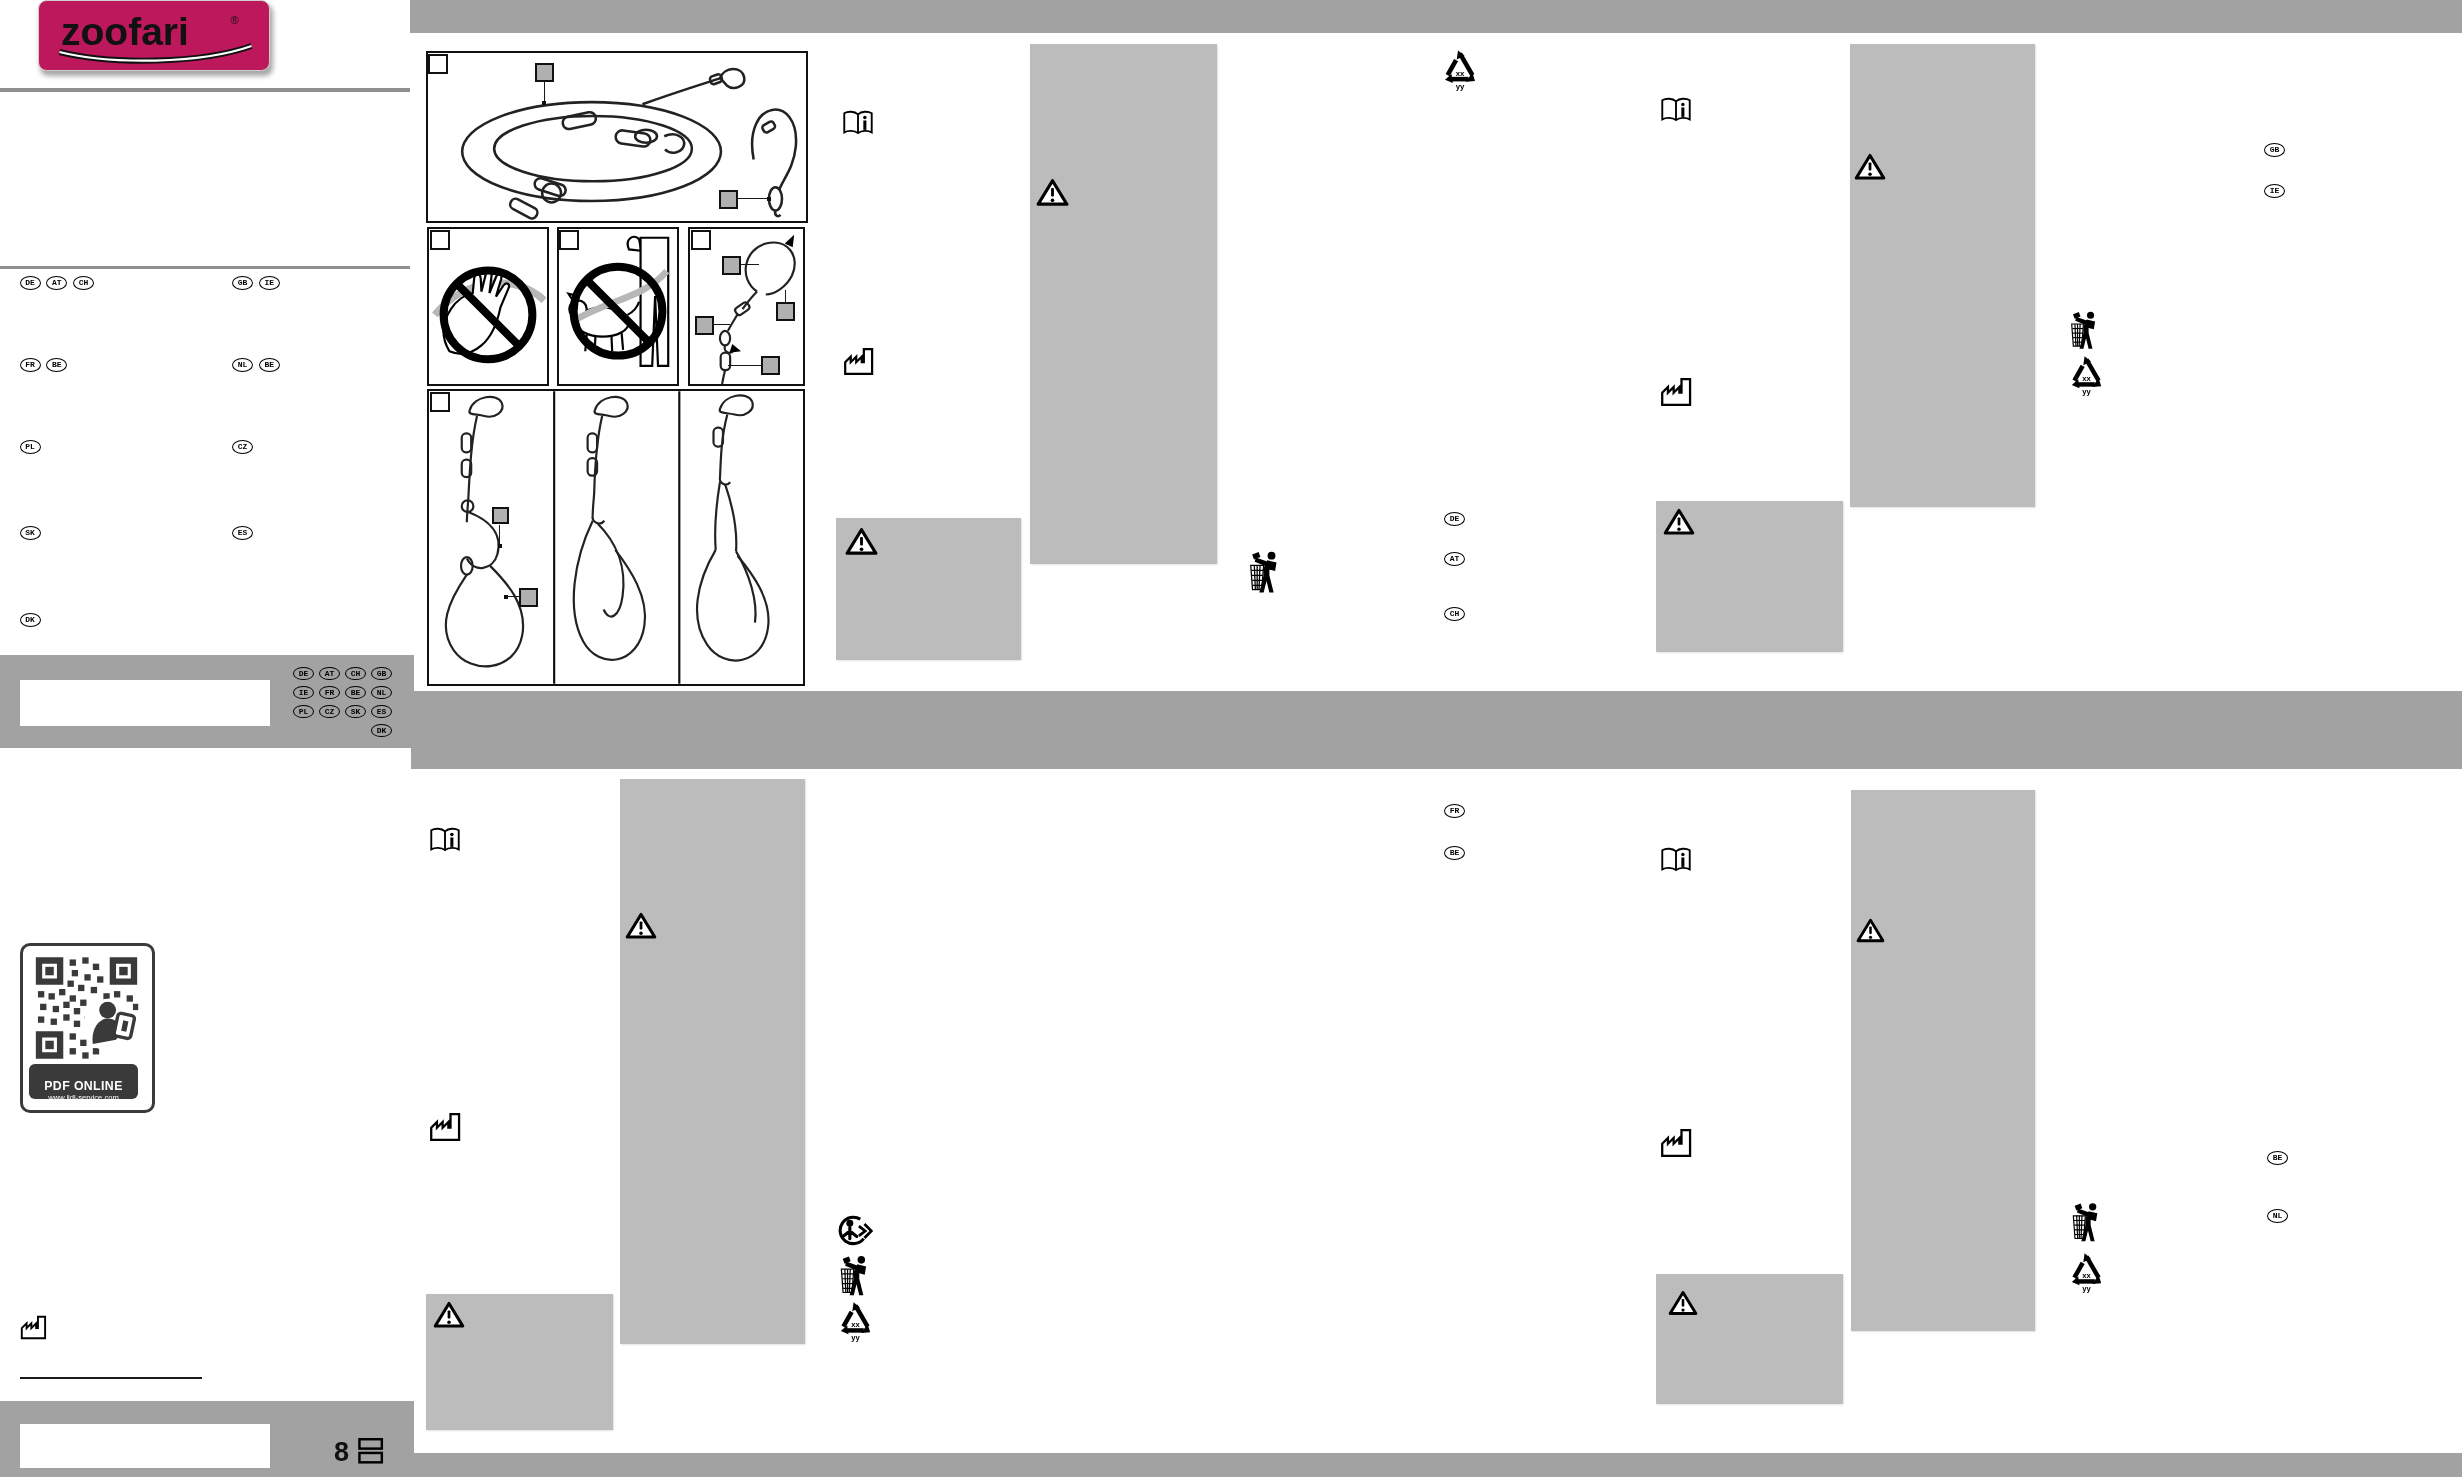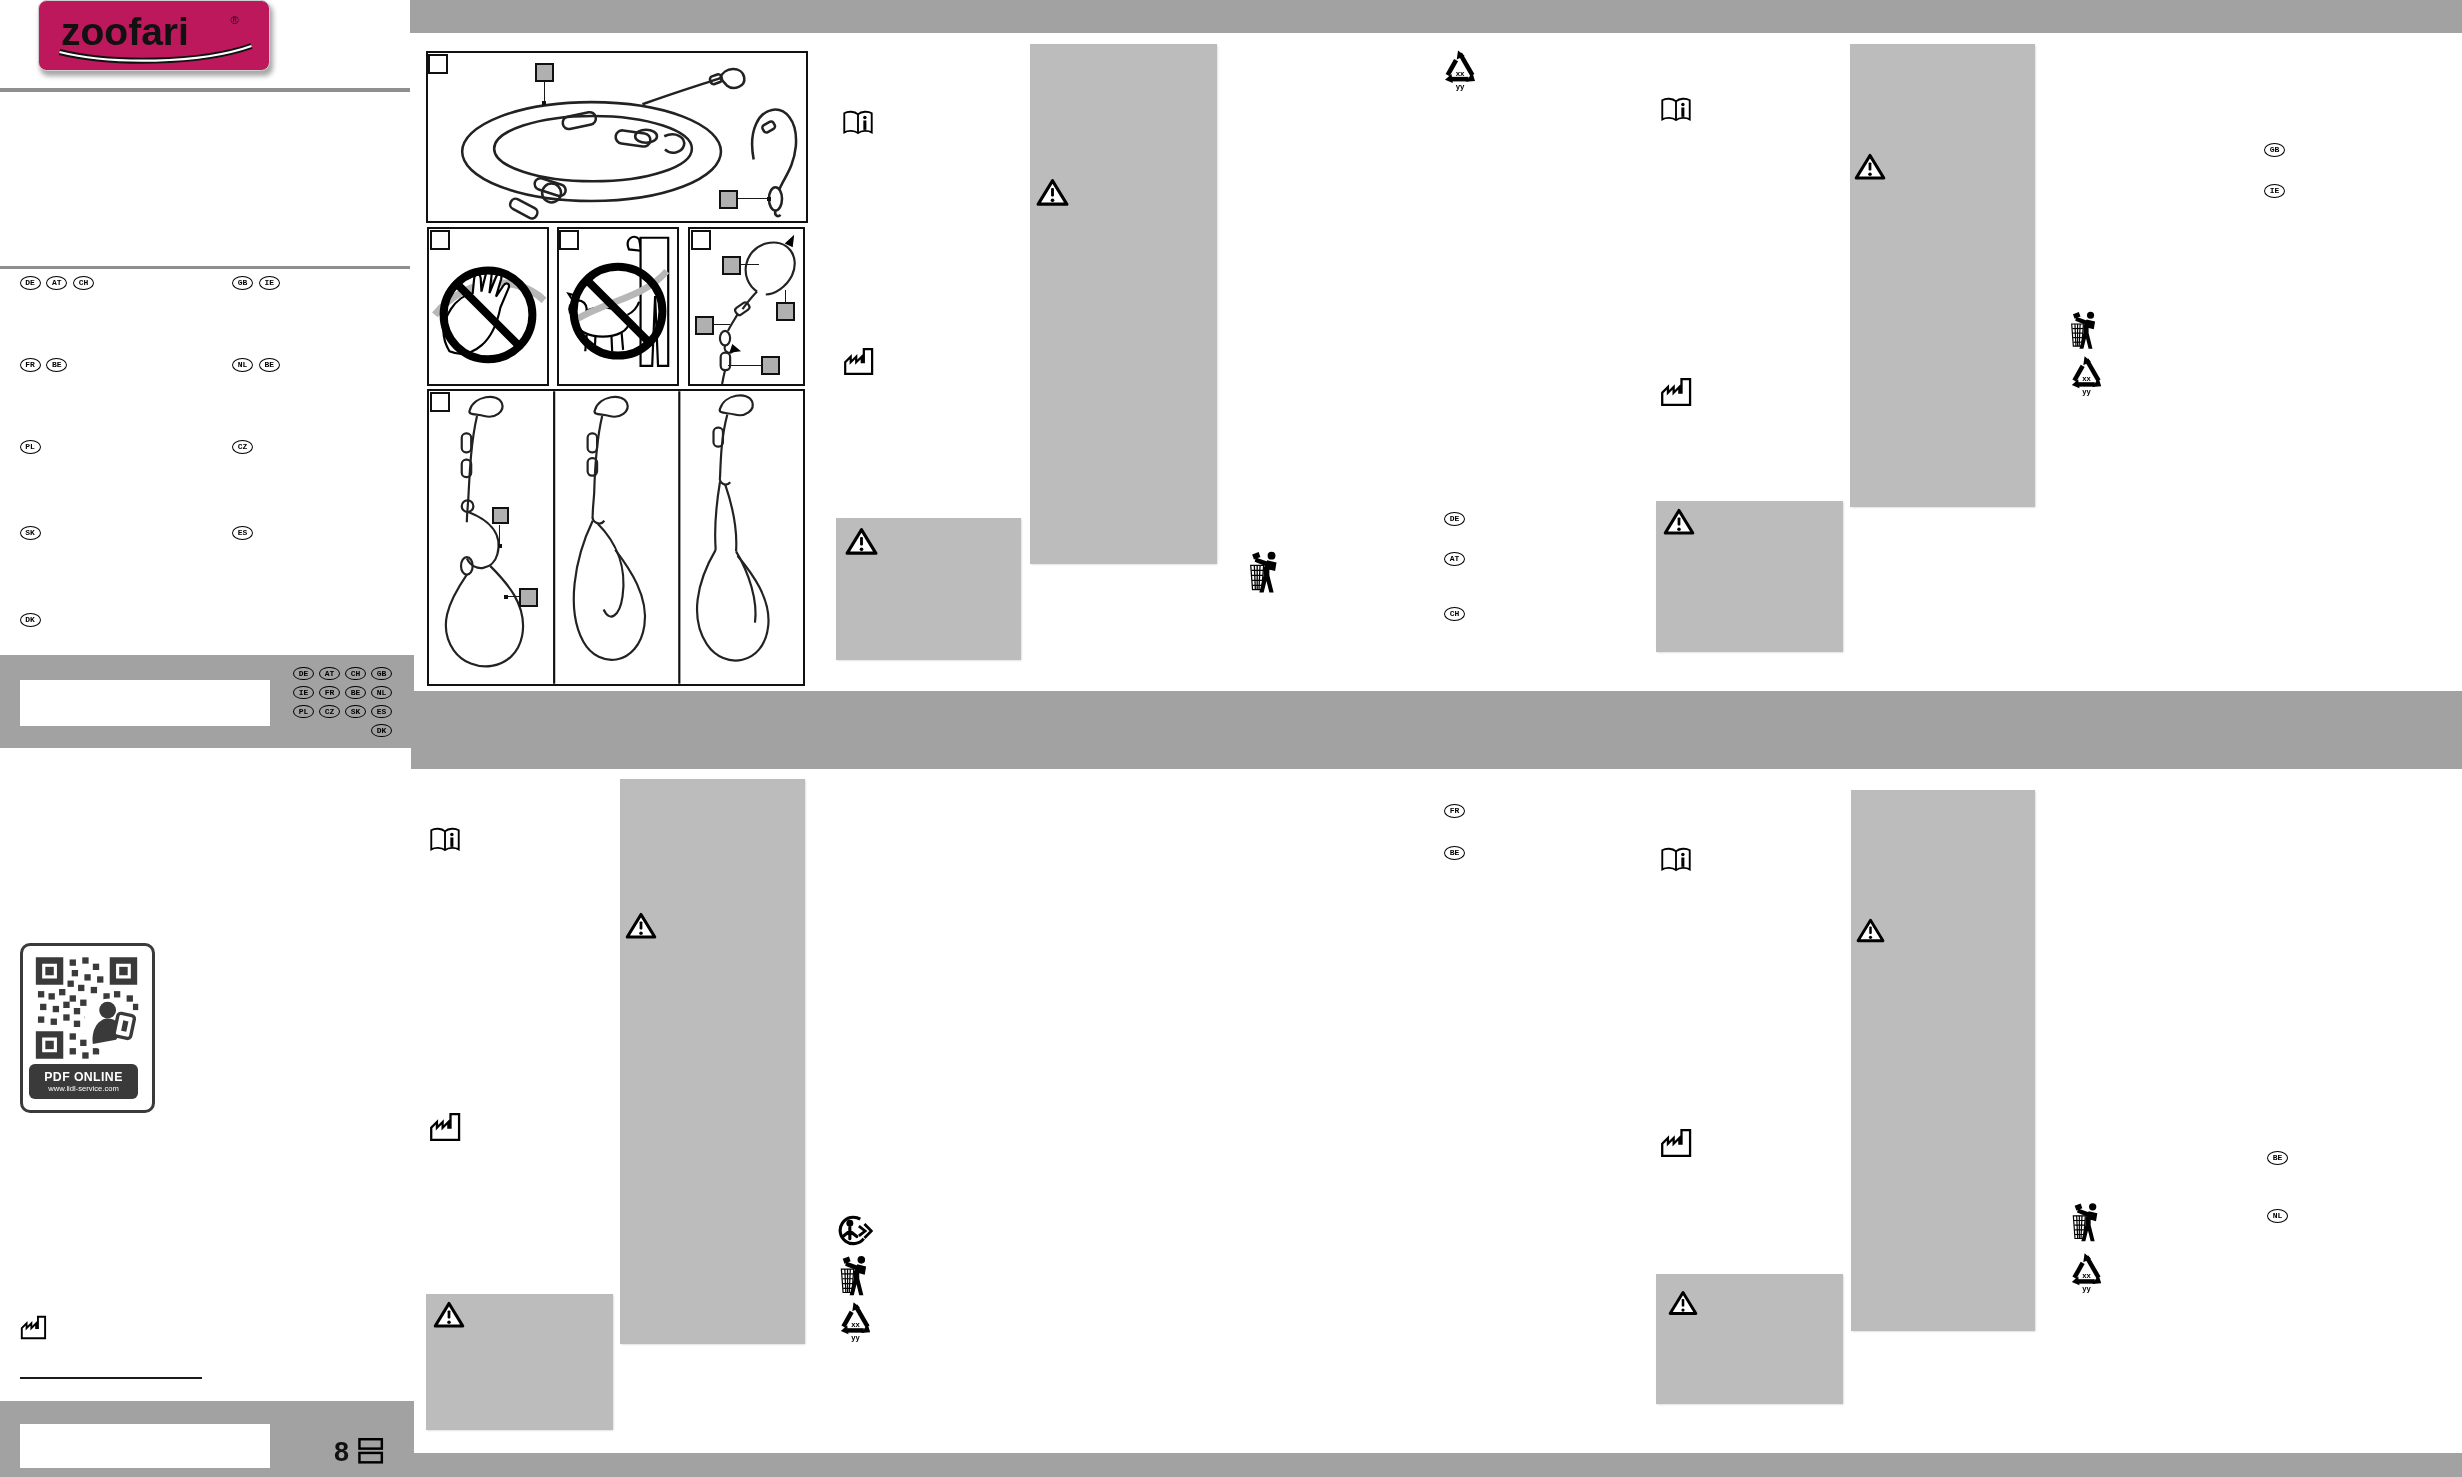--- a/index.html
+++ b/index.html
@@ -14,21 +14,21 @@
   .dot{position:absolute;width:4.3px;height:4.3px;background:#111;}
   .badge{display:inline-flex;align-items:center;justify-content:center;width:21px;height:13.8px;border:1.4px solid #000;border-radius:50%;font-weight:bold;font-size:8px;color:#000;background:#fff0;box-sizing:border-box;flex:0 0 auto;font-family:Liberation Mono, monospace;}
   .badge.empty{visibility:hidden;}
   .badge-row{position:absolute;display:flex;gap:5.8px;}
   .badge-grid{position:absolute;display:grid;grid-template-columns:repeat(4,26px);grid-auto-rows:19px;justify-items:start;align-items:center;}
   .badge-abs{position:absolute;}
   .logo-card{position:absolute;left:22px;top:0px;width:230px;height:69px;background:#be185d;border:0.7px solid #cfcfcf;border-radius:8.7px;box-shadow:2.9px 4.3px 5.8px rgba(0,0,0,.35);margin-left:16px;}
   .icon{position:absolute;}
   .white-rect{position:absolute;background:#fff;}
   .qr-card{position:absolute;left:19.5px;top:943px;width:135px;height:170px;background:#fff;border:3.6px solid #3a3a3a;border-radius:10px;box-sizing:border-box;}
-  .qr-label{position:absolute;left:6.5px;top:118px;width:109px;height:35px;background:#3a3a3a;border-radius:5.8px;color:#fff;text-align:center;box-sizing:border-box;padding-top:7px;}
+  .qr-label{position:absolute;left:6.5px;top:118px;width:109px;height:35px;background:#3a3a3a;border-radius:5.8px;color:#fff;text-align:center;box-sizing:border-box;padding-top:16px;}
   .qr-label .l1{font-weight:bold;font-size:12.3px;letter-spacing:0.4px;line-height:13px;}
   .qr-label .l2{font-size:7.6px;line-height:10px;}
   .pagenum{position:absolute;left:334px;top:1437px;font-weight:bold;font-size:27px;color:#111;}
   svg{display:block;}
 </style>
 </head>
 <body>
 
 <div class="page">
 

